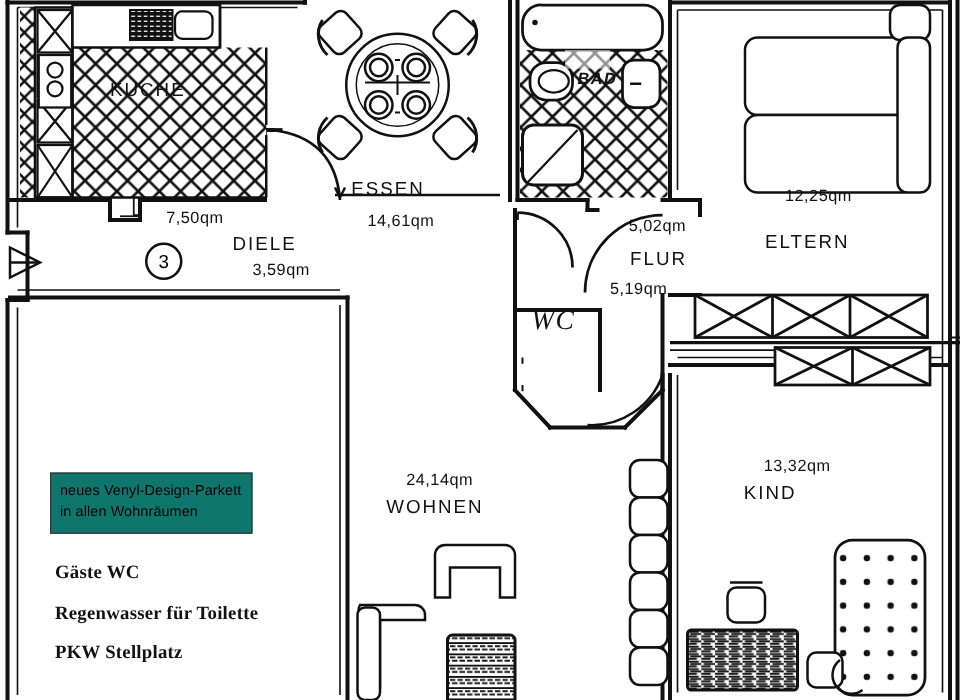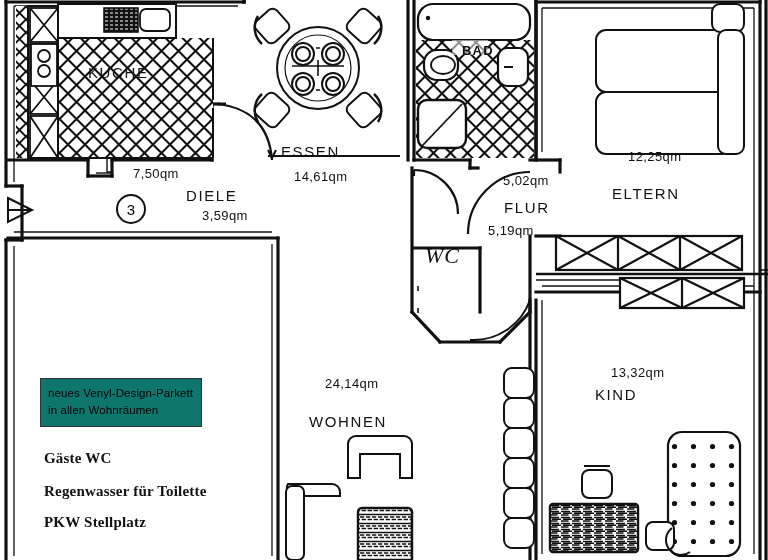--- a/index.html
+++ b/index.html
@@ -311,31 +311,31 @@
 
   <div class="lbl room-name" style="left:88px;  top:65px;">KUCHE</div>
   <div class="lbl room-area" style="left:117px; top:167px;">7,50qm</div>
 
   <div class="lbl room-name" style="left:281px; top:144px;">ESSEN</div>
   <div class="lbl room-area" style="left:278px; top:170px;">14,61qm</div>
 
   <div class="lbl room-name" style="left:186px; top:188px;">DIELE</div>
   <div class="lbl room-area" style="left:186px; top:209px;">3,59qm</div>
 
-  <div class="lbl bad-name" style="left:462px; top:44px;">BAD</div>
+  <div class="lbl bad-name" style="left:462px; top:56px;font-style:italic;">BAD</div>
   <div class="lbl room-area" style="left:487px; top:174px;">5,02qm</div>
 
   <div class="lbl room-name" style="left:472px; top:200px;margin-left:32px;">FLUR</div>
   <div class="lbl room-area" style="left:472px; top:224px;">5,19qm</div>
 
   <div class="lbl room-area" style="left:612px; top:150px;">12,25qm</div>
   <div class="lbl room-name" style="left:612px; top:186px;">ELTERN</div>
 
   <div class="lbl room-area" style="left:309px; top:377px;">24,14qm</div>
-  <div class="lbl room-name" style="left:309px; top:398px;margin-top:16px;">WOHNEN</div>
+  <div class="lbl room-name" style="left:309px; top:398px;">WOHNEN</div>
 
   <div class="lbl room-area" style="left:595px; top:366px;">13,32qm</div>
   <div class="lbl room-name" style="left:595px; top:387px;">KIND</div>
 
   <div class="lbl wc-hand" style="left:425px; top:244px;">WC</div>
 
   <div class="circnum" style="left:116px; top:194px;">3</div>
 
 
   <div class="note-box" style="left:40px; top:378px; width:146px;">

